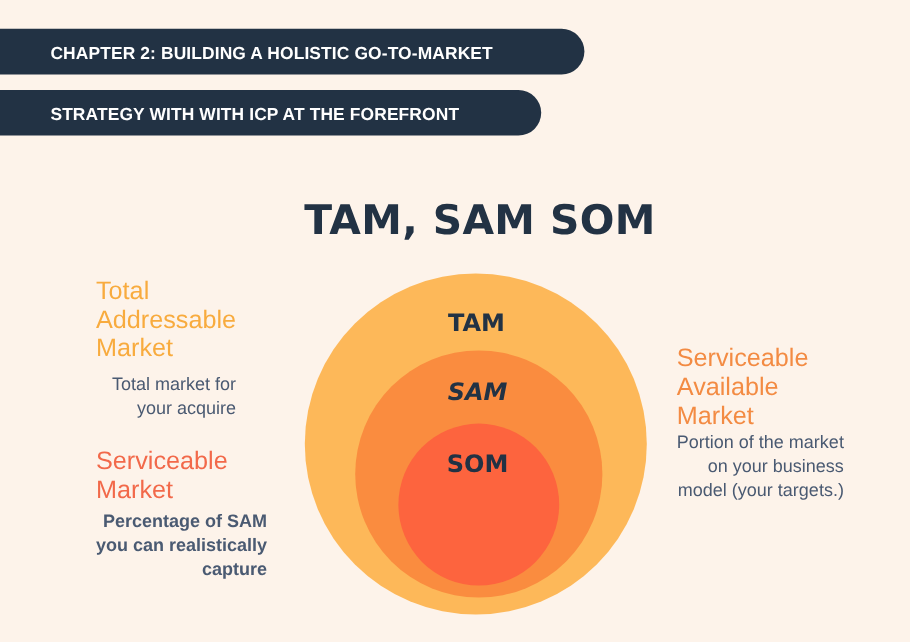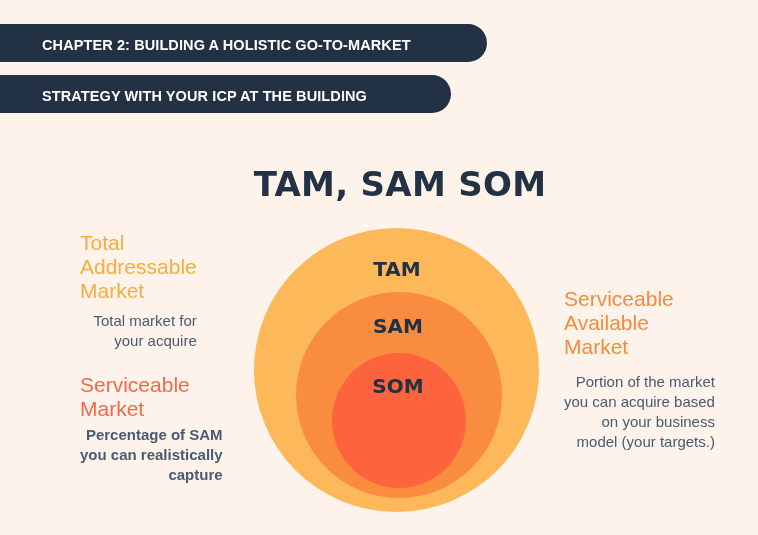--- a/index.html
+++ b/index.html
@@ -41,50 +41,50 @@
   #c-sam { left: 296px; top: 292px; width: 206px; height: 206px; background: #fa8c3f; }
   #c-som { left: 332px; top: 353px; width: 134px; height: 135px; background: #fd643e; }
 
   .clabel {
     position: absolute; width: 120px; text-align: center;
     font-family: "DejaVu Sans", sans-serif;
     font-weight: bold; font-size: 20px; color: #223244;
     line-height: 22px;
   }
   #l-tam { left: 337px; top: 258px; }
-  #l-sam { left: 338px; top: 315px; }
+  #l-sam { left: 338px; top: 315px; font-style: italic; }
   #l-som { left: 338px; top: 375px; }
 
   .side { position: absolute; }
   .head {
     font-size: 21px; line-height: 24px;
   }
   .body {
     font-size: 15px; line-height: 20px; color: #4a5a72; text-align: right;
   }
   #tam-block { left: 80px; top: 231px; }
   #tam-block .head { color: #f8ab3e; }
   #tam-block .body { margin-top: 8px; }
 
   #som-block { left: 80px; top: 373px; }
   #som-block .head { color: #f2694a; }
   #som-block .body { margin-top: 4px; font-weight: bold; }
 
   #sam-block { left: 564px; top: 287px; }
   #sam-block .head { color: #f38b43; }
-  #sam-block .body { margin-top: 13px; }
+  #sam-block .body { margin-top: 0; }
 </style>
 </head>
 <body>
 
 <div class="banner" id="banner1">
   <span>CHAPTER 2: BUILDING A HOLISTIC GO-TO-MARKET</span>
 </div>
 <div class="banner" id="banner2">
-  <span>STRATEGY WITH YOUR ICP AT THE BUILDING</span>
+  <span>STRATEGY WITH WITH ICP AT THE FOREFRONT</span>
 </div>
 
 <div class="title">TAM, SAM SOM</div>
 
 <div>
   <div class="circle" id="c-tam"></div>
   <div class="circle" id="c-sam"></div>
   <div class="circle" id="c-som"></div>
   <div class="clabel" id="l-tam">TAM</div>
   <div class="clabel" id="l-sam">SAM</div>
@@ -116,17 +116,16 @@
 </div>
 
 <div class="side" id="sam-block">
   <div class="head">
     <div>Serviceable</div>
     <div>Available</div>
     <div>Market</div>
   </div>
   <div class="body">
     <div>Portion of the market</div>
-    <div>you can acquire based</div>
     <div>on your business</div>
     <div>model (your targets.)</div>
   </div>
 </div>
 
 </body></html>

